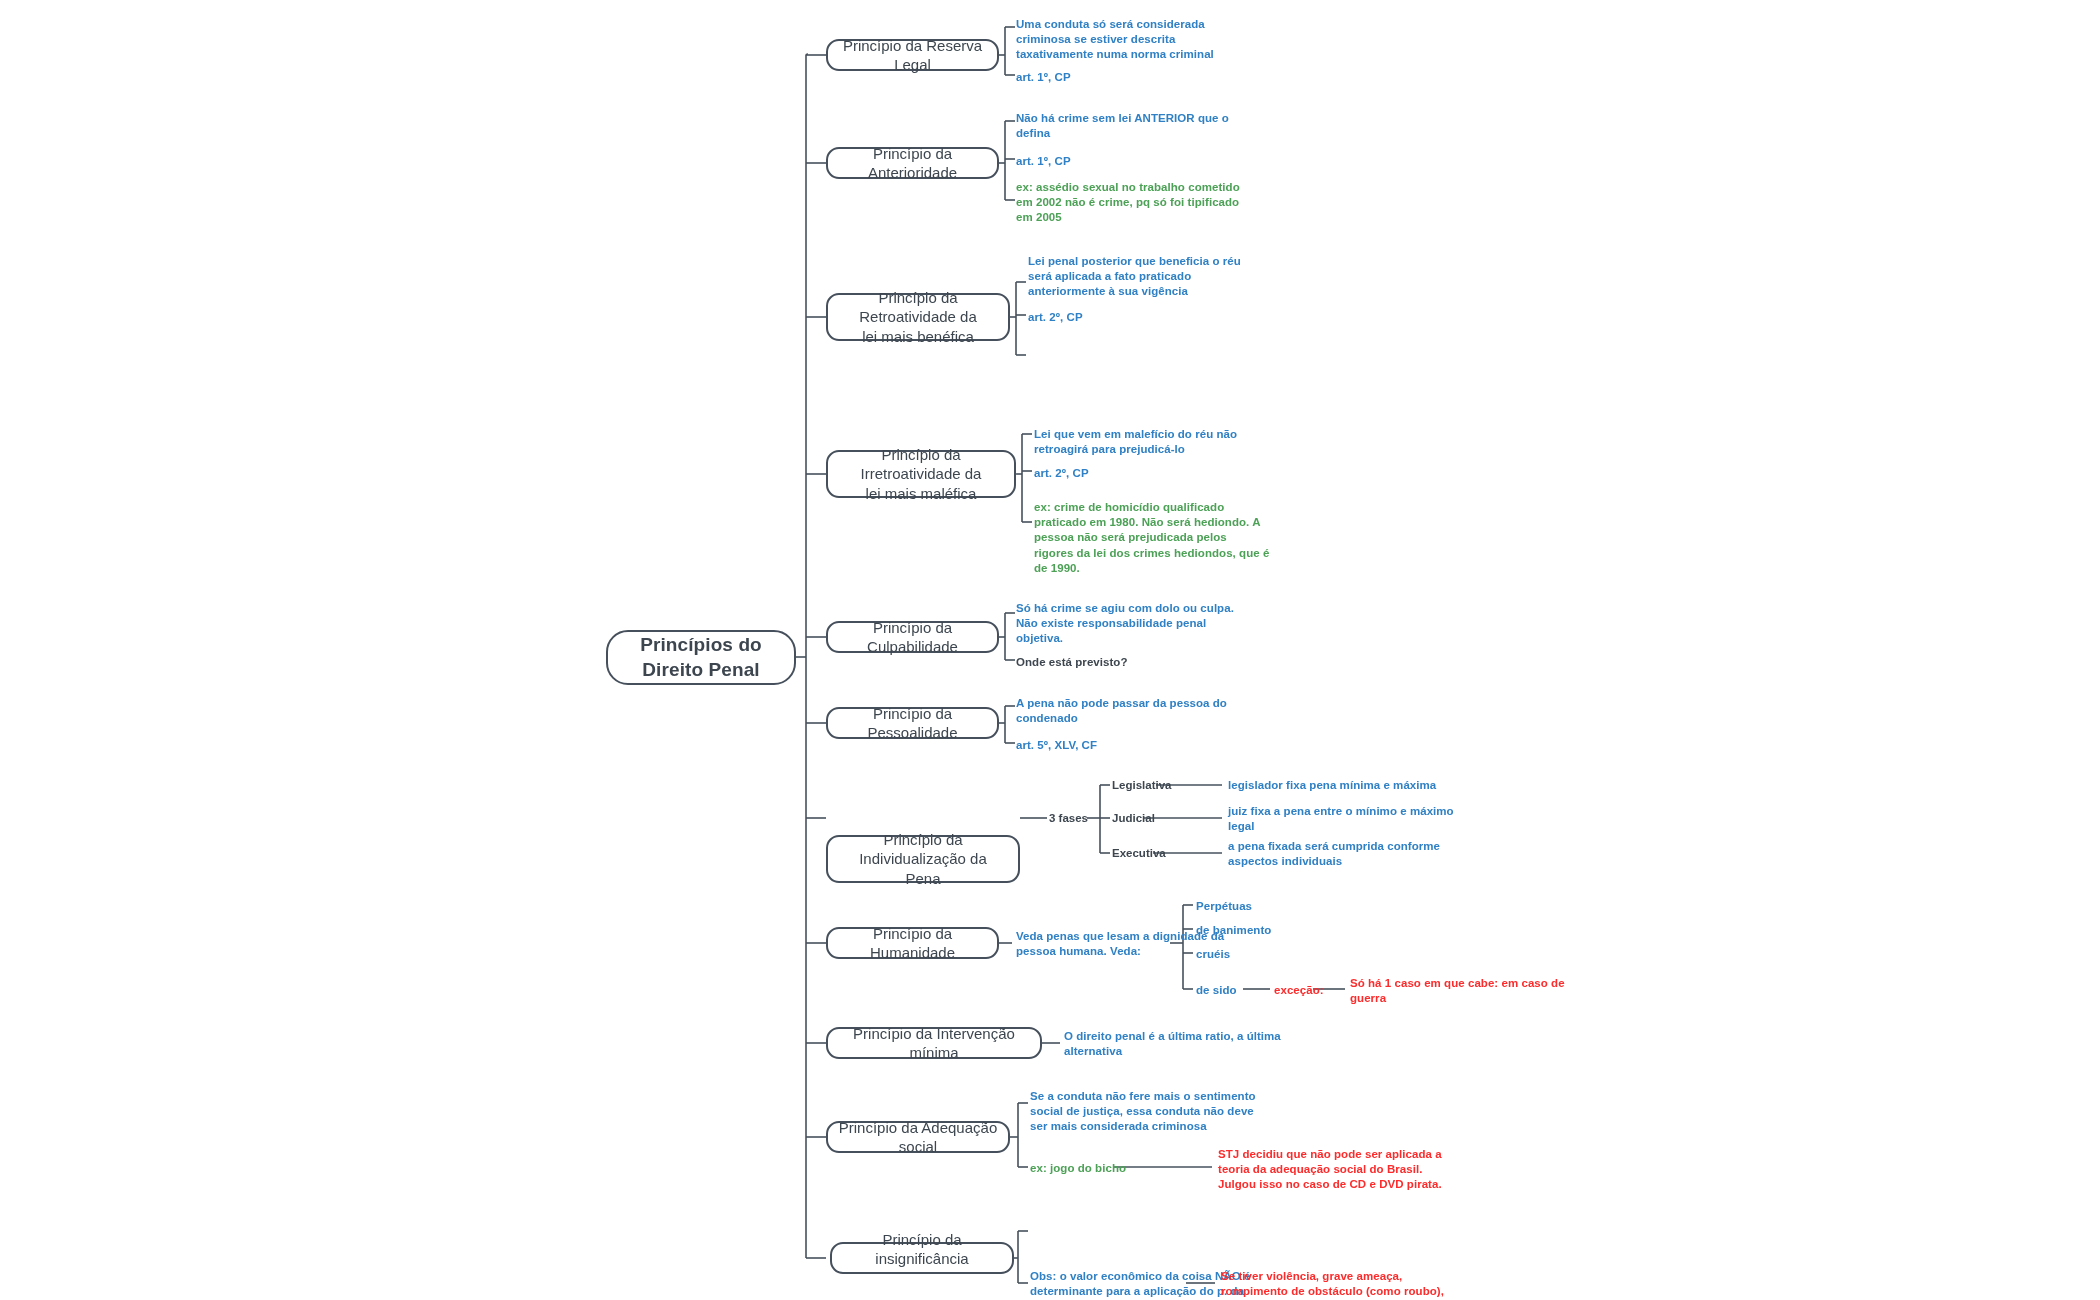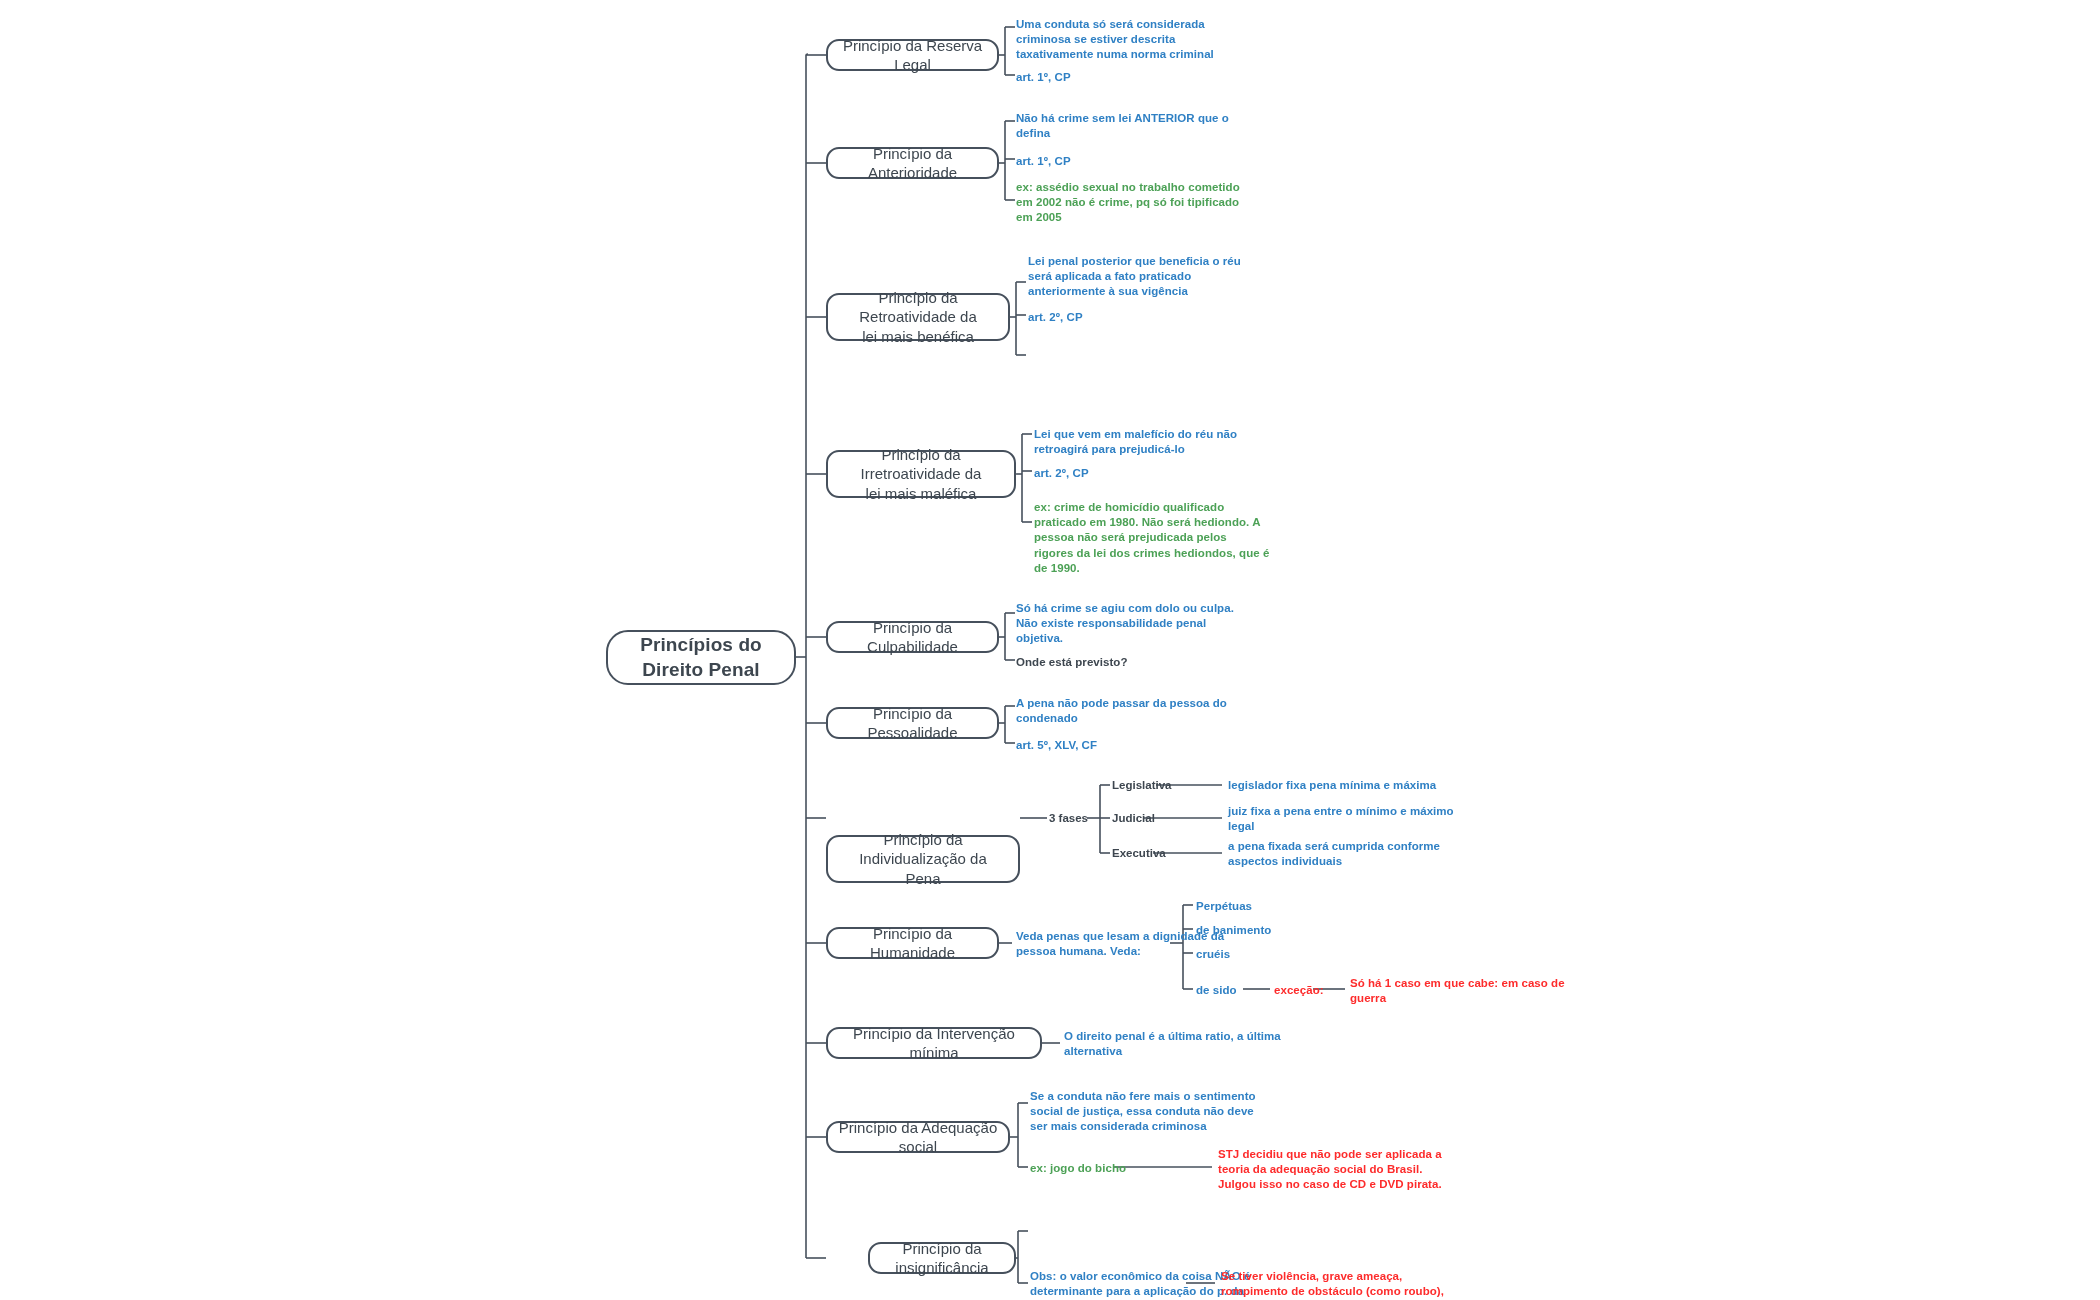--- a/index.html
+++ b/index.html
@@ -189,21 +189,21 @@
   </div>
 
   <div class="node branch" style="left:826px;top:1027px;width:216px;height:32px;">
     <span>Princípio da Intervenção mínima</span>
   </div>
 
   <div class="node branch" style="left:826px;top:1121px;width:184px;height:32px;">
     <span>Princípio da Adequação social</span>
   </div>
 
-  <div class="node branch" style="left:868px;top:1242px;width:148px;height:32px;">
+  <div class="node branch" style="left:830px;top:1242px;width:184px;height:32px;align-items:flex-end;">
     <span>Princípio da insignificância</span>
   </div>
 
   <div class="leaf c-blue" style="left:1016px;top:17px;">Uma conduta só será considerada
 criminosa se estiver descrita
 taxativamente numa norma criminal</div>
   <div class="leaf c-blue" style="left:1016px;top:70px;">art. 1º, CP</div>
 
   <div class="leaf c-blue" style="left:1016px;top:111px;">Não há crime sem lei ANTERIOR que o
 defina</div>

